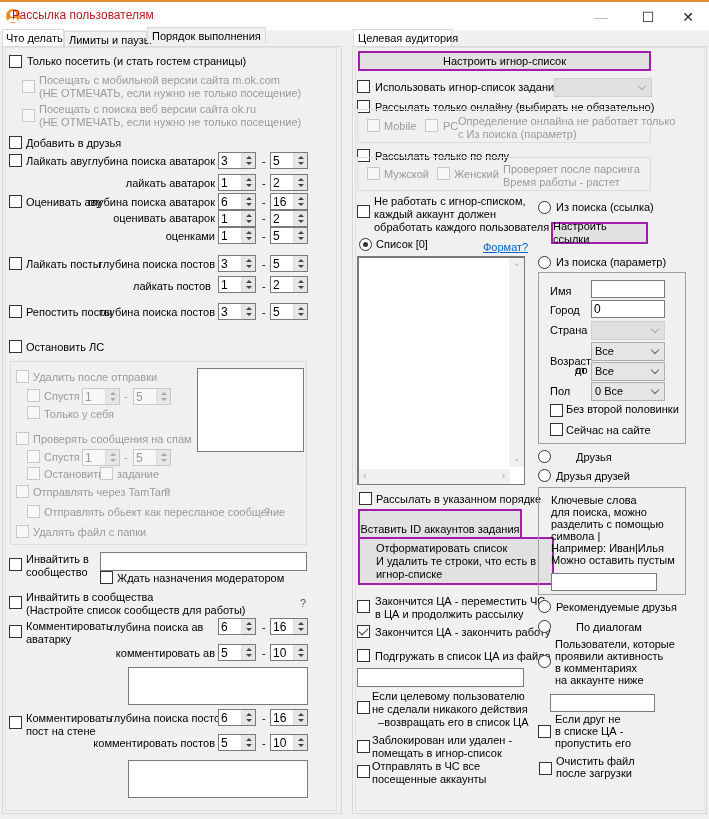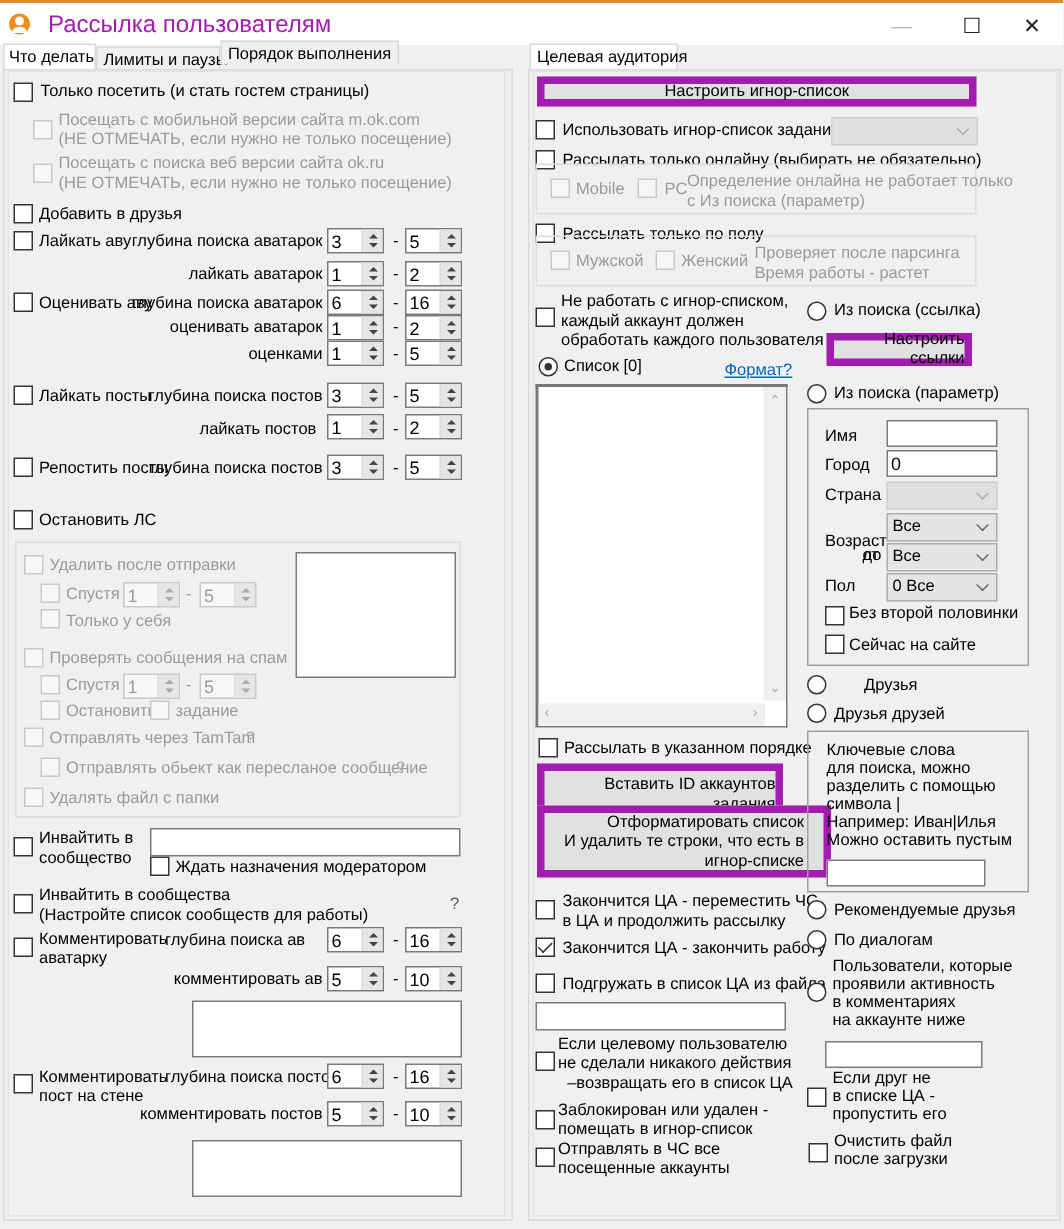--- a/index.html
+++ b/index.html
@@ -2,21 +2,21 @@
 <html><head>
 <meta charset="utf-8">
 <style>
 *{box-sizing:border-box;margin:0;padding:0}
 body{width:709px;height:819px;background:#f0f0f0;font-family:"Liberation Sans",sans-serif;font-size:11px;color:#000;position:relative;overflow:hidden}
 .abs{position:absolute}
 .titlebar{left:0;top:0;width:709px;height:30px;background:#fff;border-top:2px solid #e08a32}
 .app-icon{left:6px;top:7px;width:14px;height:14px;border-radius:50%;background:#f08c1c}
 .app-icon::before{content:"";position:absolute;left:4px;top:2px;width:6px;height:6px;border-radius:50%;background:#fff}
 .app-icon::after{content:"";position:absolute;left:2px;top:9px;width:10px;height:4px;border-radius:5px 5px 0 0;background:#fff}
-.title{left:32px;top:6px;font-size:16px;color:#a21caf}
+.title{left:12px;top:6px;font-size:12px;color:#b91c1c}
 .winbtn{top:2px;width:46px;height:26px;text-align:center;line-height:26px;font-size:14px;color:#222}
 .tab{position:absolute;top:0;height:17px;border:1px solid #d9d9d9;border-bottom:none;background:#f0f0f0;font-size:11px;line-height:16px;padding:0 4px;white-space:nowrap}
 .panel{border:1px solid #d9d9d9;background:#f0f0f0}
 .cb{position:absolute;width:13px;height:13px;border:1px solid #333;background:#fff}
 .cb.dis{border-color:#c8c8c8;background:#f7f7f7}
 .cb.checked::after{content:"";position:absolute;left:3px;top:0px;width:4px;height:8px;border:solid #333;border-width:0 1.5px 1.5px 0;transform:rotate(45deg)}
 .rb{position:absolute;width:13px;height:13px;border:1px solid #333;border-radius:50%;background:#fff}
 .rb.checked::after{content:"";position:absolute;left:3px;top:3px;width:5px;height:5px;border-radius:50%;background:#333}
 .lbl{position:absolute;white-space:nowrap;font-size:11px;line-height:13px}
 .lbl.dis{color:#9a9a9a}
@@ -27,21 +27,21 @@
 .spin.dis .v{color:#9a9a9a}
 .spin .arr{position:absolute;right:0;top:0;width:14px;height:15px;background:#e6e6e6;border-left:1px solid #ddd}
 .spin .arr::before{content:"";position:absolute;left:4px;top:3px;border:3px solid transparent;border-bottom:3px solid #444;border-top:none}
 .spin .arr::after{content:"";position:absolute;left:4px;top:9px;border:3px solid transparent;border-top:3px solid #444;border-bottom:none}
 .spin.dis .arr::before{border-bottom-color:#aaa}
 .spin.dis .arr::after{border-top-color:#aaa}
 .dash{position:absolute;font-size:11px}
 .dash.dis{color:#9a9a9a}
 .tbox{position:absolute;background:#fff;border:1px solid #7a7a7a}
 .grp{position:absolute;border:1px solid #dcdcdc}
-.btn{position:absolute;background:#e1e1e1;border:5px solid #a21caf;text-align:right;font-size:11px;line-height:13px;display:flex;align-items:center;justify-content:center;white-space:pre-line}
+.btn{position:absolute;background:#e1e1e1;border:2px solid #a21caf;text-align:left;font-size:11px;line-height:13px;display:flex;align-items:center;justify-content:center;white-space:pre-line}
 .combo{position:absolute;height:19px;border:1px solid #adadad;background:#e5e5e5}
 .combo .v{position:absolute;left:3px;top:2px;font-size:11px}
 .combo .chev{position:absolute;right:6px;top:4px;width:6px;height:6px;border:solid #666;border-width:0 1px 1px 0;transform:rotate(45deg)}
 .combo.dis{background:#e0e0e0;border-color:#d0d0d0}
 .combo.dis .chev{border-color:#aaa}
 .link{position:absolute;color:#0066cc;text-decoration:underline;font-size:11px}
 .q{position:absolute;font-size:11px;color:#555}
 .q.dis{color:#aaa}
 </style>
 </head>
@@ -406,21 +406,21 @@
 для поиска, можно
 разделить с помощью
 символа |
 Например: Иван|Илья
 Можно оставить пустым</div>
 <div class="tbox" style="left:551px;top:573px;width:106px;height:18px"></div>
 
 <div class="rb" style="left:538px;top:600px"></div>
 <div class="lbl" style="left:556px;top:601px">Рекомендуемые друзья</div>
 <div class="rb" style="left:538px;top:620px"></div>
-<div class="lbl" style="left:556px;top:621px">По диалогам</div>
+<div class="lbl" style="left:576px;top:621px">По диалогам</div>
 <div class="rb" style="left:538px;top:655px"></div>
 <div class="lbl" style="left:555px;top:638px;white-space:pre;line-height:12px">Пользователи, которые
 проявили активность
 в комментариях
 на аккаунте ниже</div>
 <div class="tbox" style="left:550px;top:694px;width:105px;height:18px"></div>
 <div class="cb" style="left:538px;top:725px"></div>
 <div class="lbl" style="left:555px;top:713px;white-space:pre;line-height:12px">Если друг не
 в списке ЦА -
 пропустить его</div>

